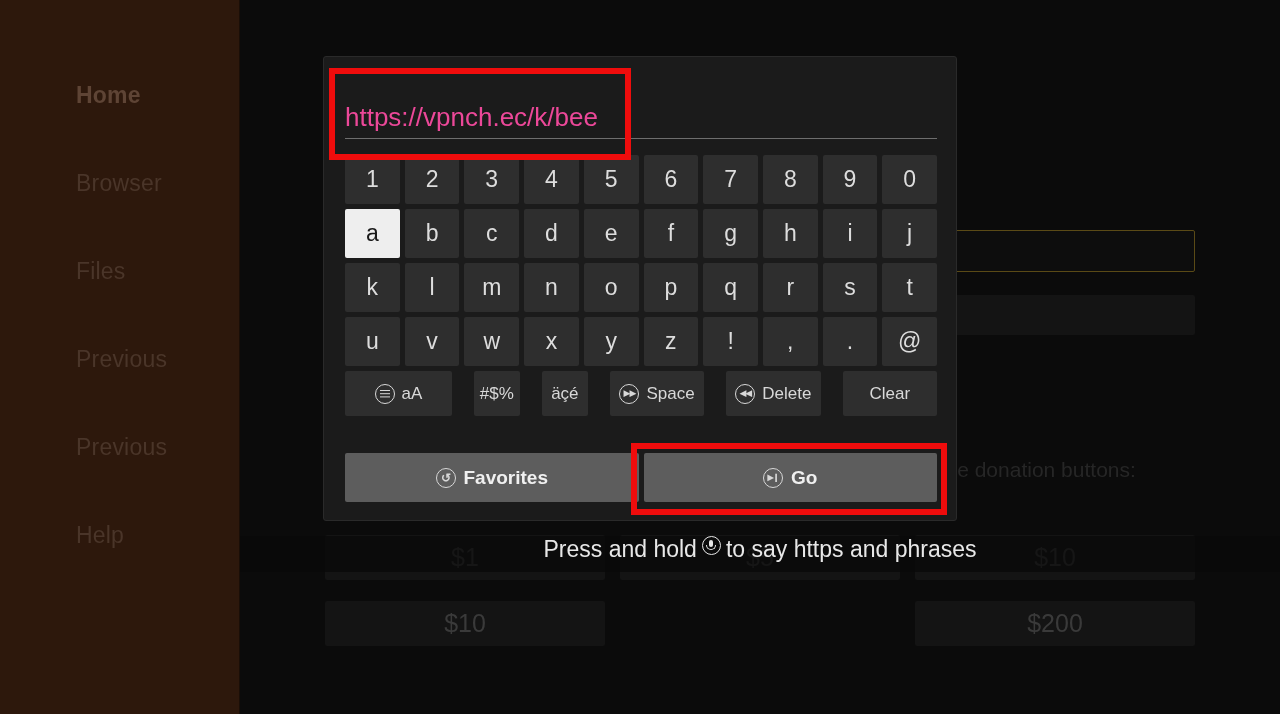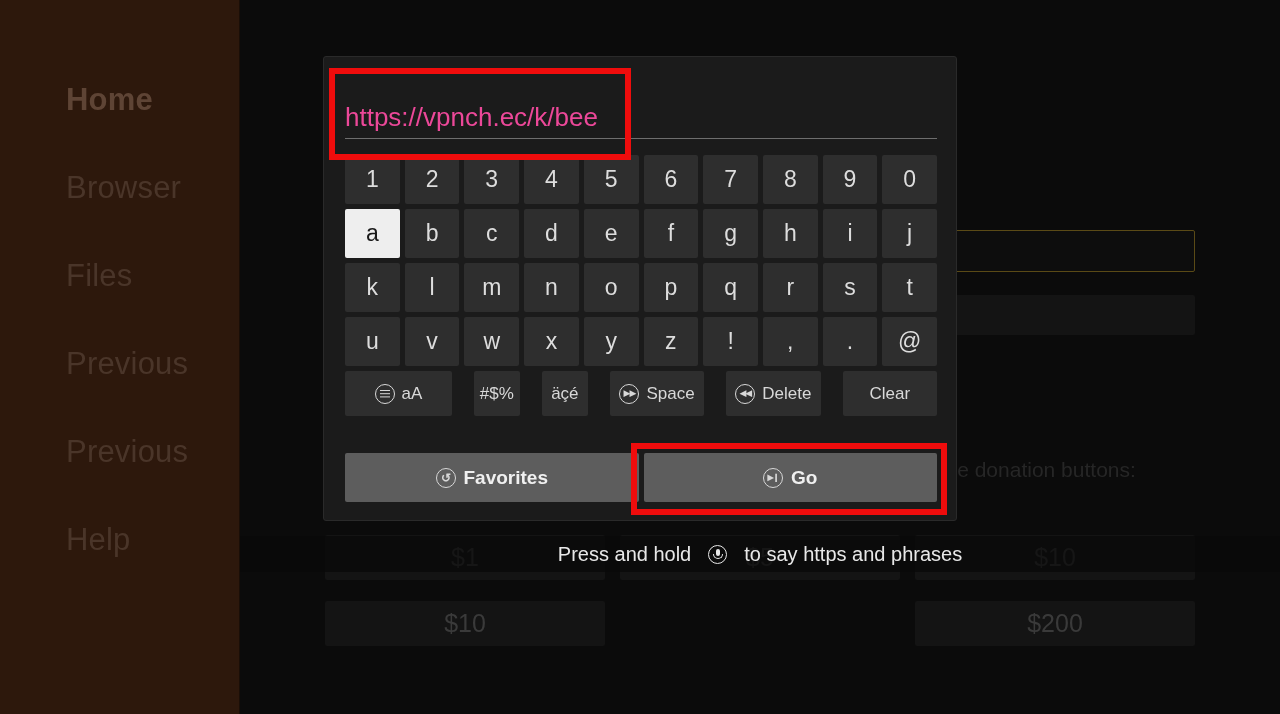--- a/index.html
+++ b/index.html
@@ -23,22 +23,22 @@
   #sidebar {
     position: absolute;
     left: 0; top: 0;
     width: 240px;
     height: 714px;
     background: #2d180c;
     border-right: 1px solid #1a0e07;
   }
   .nav-item {
     position: absolute;
-    left: 66px;
-    font-size: 31px;
+    left: 76px;
+    font-size: 23px;
     color: #4a3529;
     letter-spacing: 0.2px;
     white-space: nowrap;
   }
   .nav-item.active {
     color: #5e4435;
     font-weight: bold;
   }
 
   
@@ -77,26 +77,25 @@
   }
 
   
   #voice-hint {
     position: absolute;
     left: 240px;
     top: 536px;
     width: 1040px;
     height: 36px;
     display: flex;
-    align-items: center;
     justify-content: center;
     color: #e8e8e8;
-    font-size: 20px;
+    font-size: 23px;
     background: rgba(8,8,8,0.72);
-    gap: 17px;
+    gap: 5px;
   }
   .mic-icon {
     display: inline-flex;
     width: 19px; height: 19px;
     align-items: center; justify-content: center;
     border: 1.6px solid #e8e8e8;
     border-radius: 50%;
     position: relative;
   }
   .mic-icon::before {

